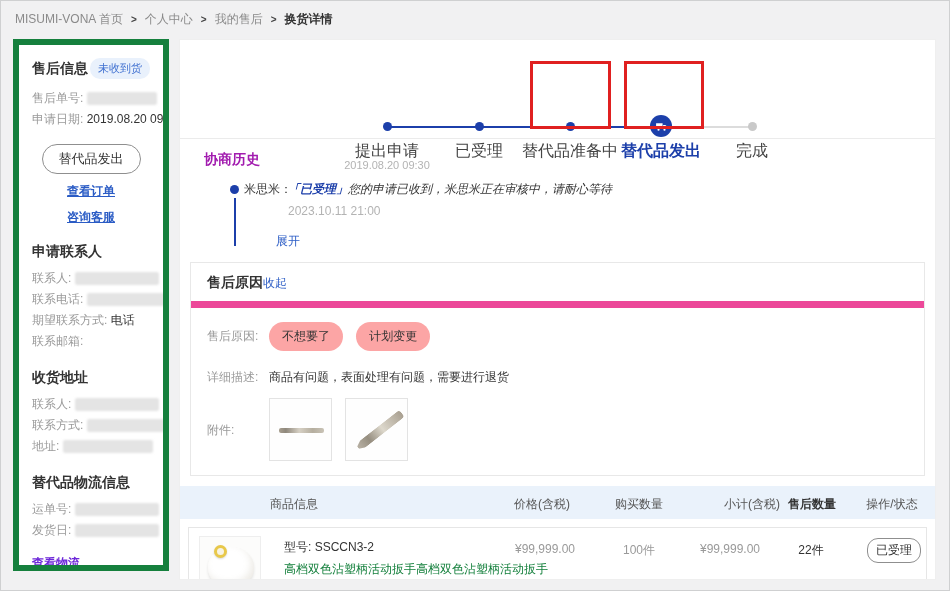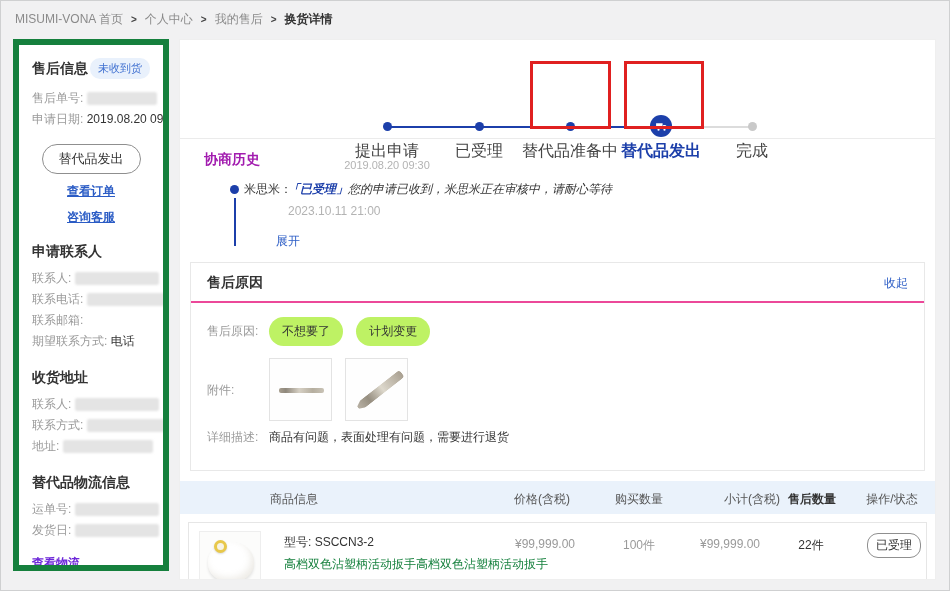--- a/index.html
+++ b/index.html
@@ -51,27 +51,27 @@
   .h-dot { position:absolute; left:26px; top:4px; width:9px; height:9px; border-radius:50%; background:#1c3faa; }
   .h-line { position:absolute; left:30px; top:17px; width:2px; height:48px; background:#1c3faa; }
   .h-author { position:absolute; left:40px; top:0; font-size:12px; color:#333; }
   .h-msg { font-size:12px; color:#333; line-height:17px;font-style:italic; }
   .h-tag { color:#1c3faa; font-weight:bold; }
   .h-time { font-size:12px; color:#b3b3b3; margin-top:6px; }
   .h-expand { display:inline-block; margin:10px 0 0 72px; font-size:12px; color:#2b5cc5; cursor:pointer; }
 
   
   .reason { margin:12px 10px 0; border:1px solid #e8e8e8; }
-  .r-head { display:flex; justify-content:space-between; align-items:center; padding:11px 16px 9px; border-bottom:2px solid #ec4899; }
+  .r-head { display:flex; align-items:center; padding:11px 16px 9px; border-bottom:7px solid #ec4899; }
   .r-title { font-size:14px; font-weight:bold; color:#333; }
   .r-collapse { font-size:12px; color:#2b5cc5; cursor:pointer; }
   .r-body { padding:14px 16px 12px; }
   .r-row { display:flex; align-items:flex-start; margin-bottom:12px; font-size:12px; }
   .r-label { width:62px; flex-shrink:0; color:#9a9a9a; padding-top:6px; }
-  .tag { display:inline-block; background:#bef264; color:#333; border-radius:15px; padding:6px 13px; margin-right:10px; }
+  .tag { display:inline-block; background:#fca5a5; color:#333; border-radius:15px; padding:6px 13px; margin-right:10px; }
   .r-text { color:#333; padding-top:6px; }
   .thumb { width:63px; height:63px; border:1px solid #e3e3e3; background:#fefefe; margin-right:13px; position:relative; overflow:hidden; cursor:pointer; }
   .rod1 { position:absolute; left:9px; top:29px; width:45px; height:5px; border-radius:2px;
           background:linear-gradient(90deg,#a89f90,#8f887c 15%,#d6d0c4 45%,#b5ae9f 75%,#c9c3b6); }
   .rod2 { position:absolute; left:6px; top:27px; width:56px; height:9px; transform:rotate(-38deg); border-radius:2px 4px 4px 2px;
           background:linear-gradient(90deg,#b9b2a5,#968e80 25%,#ddd8cc 55%,#a89f90); clip-path:polygon(0 35%,12% 0,100% 0,100% 100%,12% 100%,0 65%); }
 
   
   .t-header { position:relative; height:33px; background:#eaf2fb; margin-top:10px; font-size:12px; color:#555; }
   .t-header .hc { position:absolute; top:10px; transform:translateX(-50%); white-space:nowrap; }
@@ -113,22 +113,22 @@
     <div class="field"><span>售后单号:</span> <span class="redact w70"></span></div>
     <div class="field"><span>申请日期:</span> <span class="val">2019.08.20 09:30</span></div>
 
     <button class="oval-btn">替代品发出</button>
     <span class="sb-link">查看订单</span>
     <span class="sb-link">咨询客服</span>
 
     <div class="sb-sec-title">申请联系人</div>
     <div class="field"><span>联系人:</span> <span class="redact w84"></span></div>
     <div class="field"><span>联系电话:</span> <span class="redact w78"></span></div>
+    <div class="field"><span>期望联系方式:</span> <span class="val">电话</span></div>
     <div class="field"><span>联系邮箱:</span></div>
-    <div class="field"><span>期望联系方式:</span> <span class="val">电话</span></div>
 
     <div class="sb-sec-title">收货地址</div>
     <div class="field"><span>联系人:</span> <span class="redact w84"></span></div>
     <div class="field"><span>联系方式:</span> <span class="redact w78"></span></div>
     <div class="field"><span>地址:</span> <span class="redact w90"></span></div>
 
     <div class="sb-sec-title">替代品物流信息</div>
     <div class="field"><span>运单号:</span> <span class="redact w84"></span></div>
     <div class="field"><span>发货日:</span> <span class="redact w84"></span></div>
     <span class="sb-link-left">查看物流</span>
@@ -193,32 +193,32 @@
         <span class="r-collapse">收起</span>
       </div>
       <div class="r-body">
         <div class="r-row">
           <span class="r-label">售后原因:</span>
           <span>
             <span class="tag">不想要了</span>
             <span class="tag">计划变更</span>
           </span>
         </div>
+        <div class="r-row">
+          <span class="r-label">详细描述:</span>
+          <span class="r-text">商品有问题，表面处理有问题，需要进行退货</span>
+        </div>
         <div class="r-row" style="margin-bottom:2px">
           <span class="r-label" style="padding-top:24px">附件:</span>
           <span class="thumb">
               <span class="rod1"></span>
             </span>
           <span class="thumb">
               <span class="rod2"></span>
             </span>
-        </div>
-        <div class="r-row">
-          <span class="r-label">详细描述:</span>
-          <span class="r-text">商品有问题，表面处理有问题，需要进行退货</span>
         </div>
       </div>
     </div>
 
     <div class="t-header">
       <span class="hc first">商品信息</span>
       <span class="hc" style="left:362px">价格(含税)</span>
       <span class="hc" style="left:459px">购买数量</span>
       <span class="hc" style="left:572px">小计(含税)</span>
       <span class="hc bold" style="left:632px">售后数量</span>

